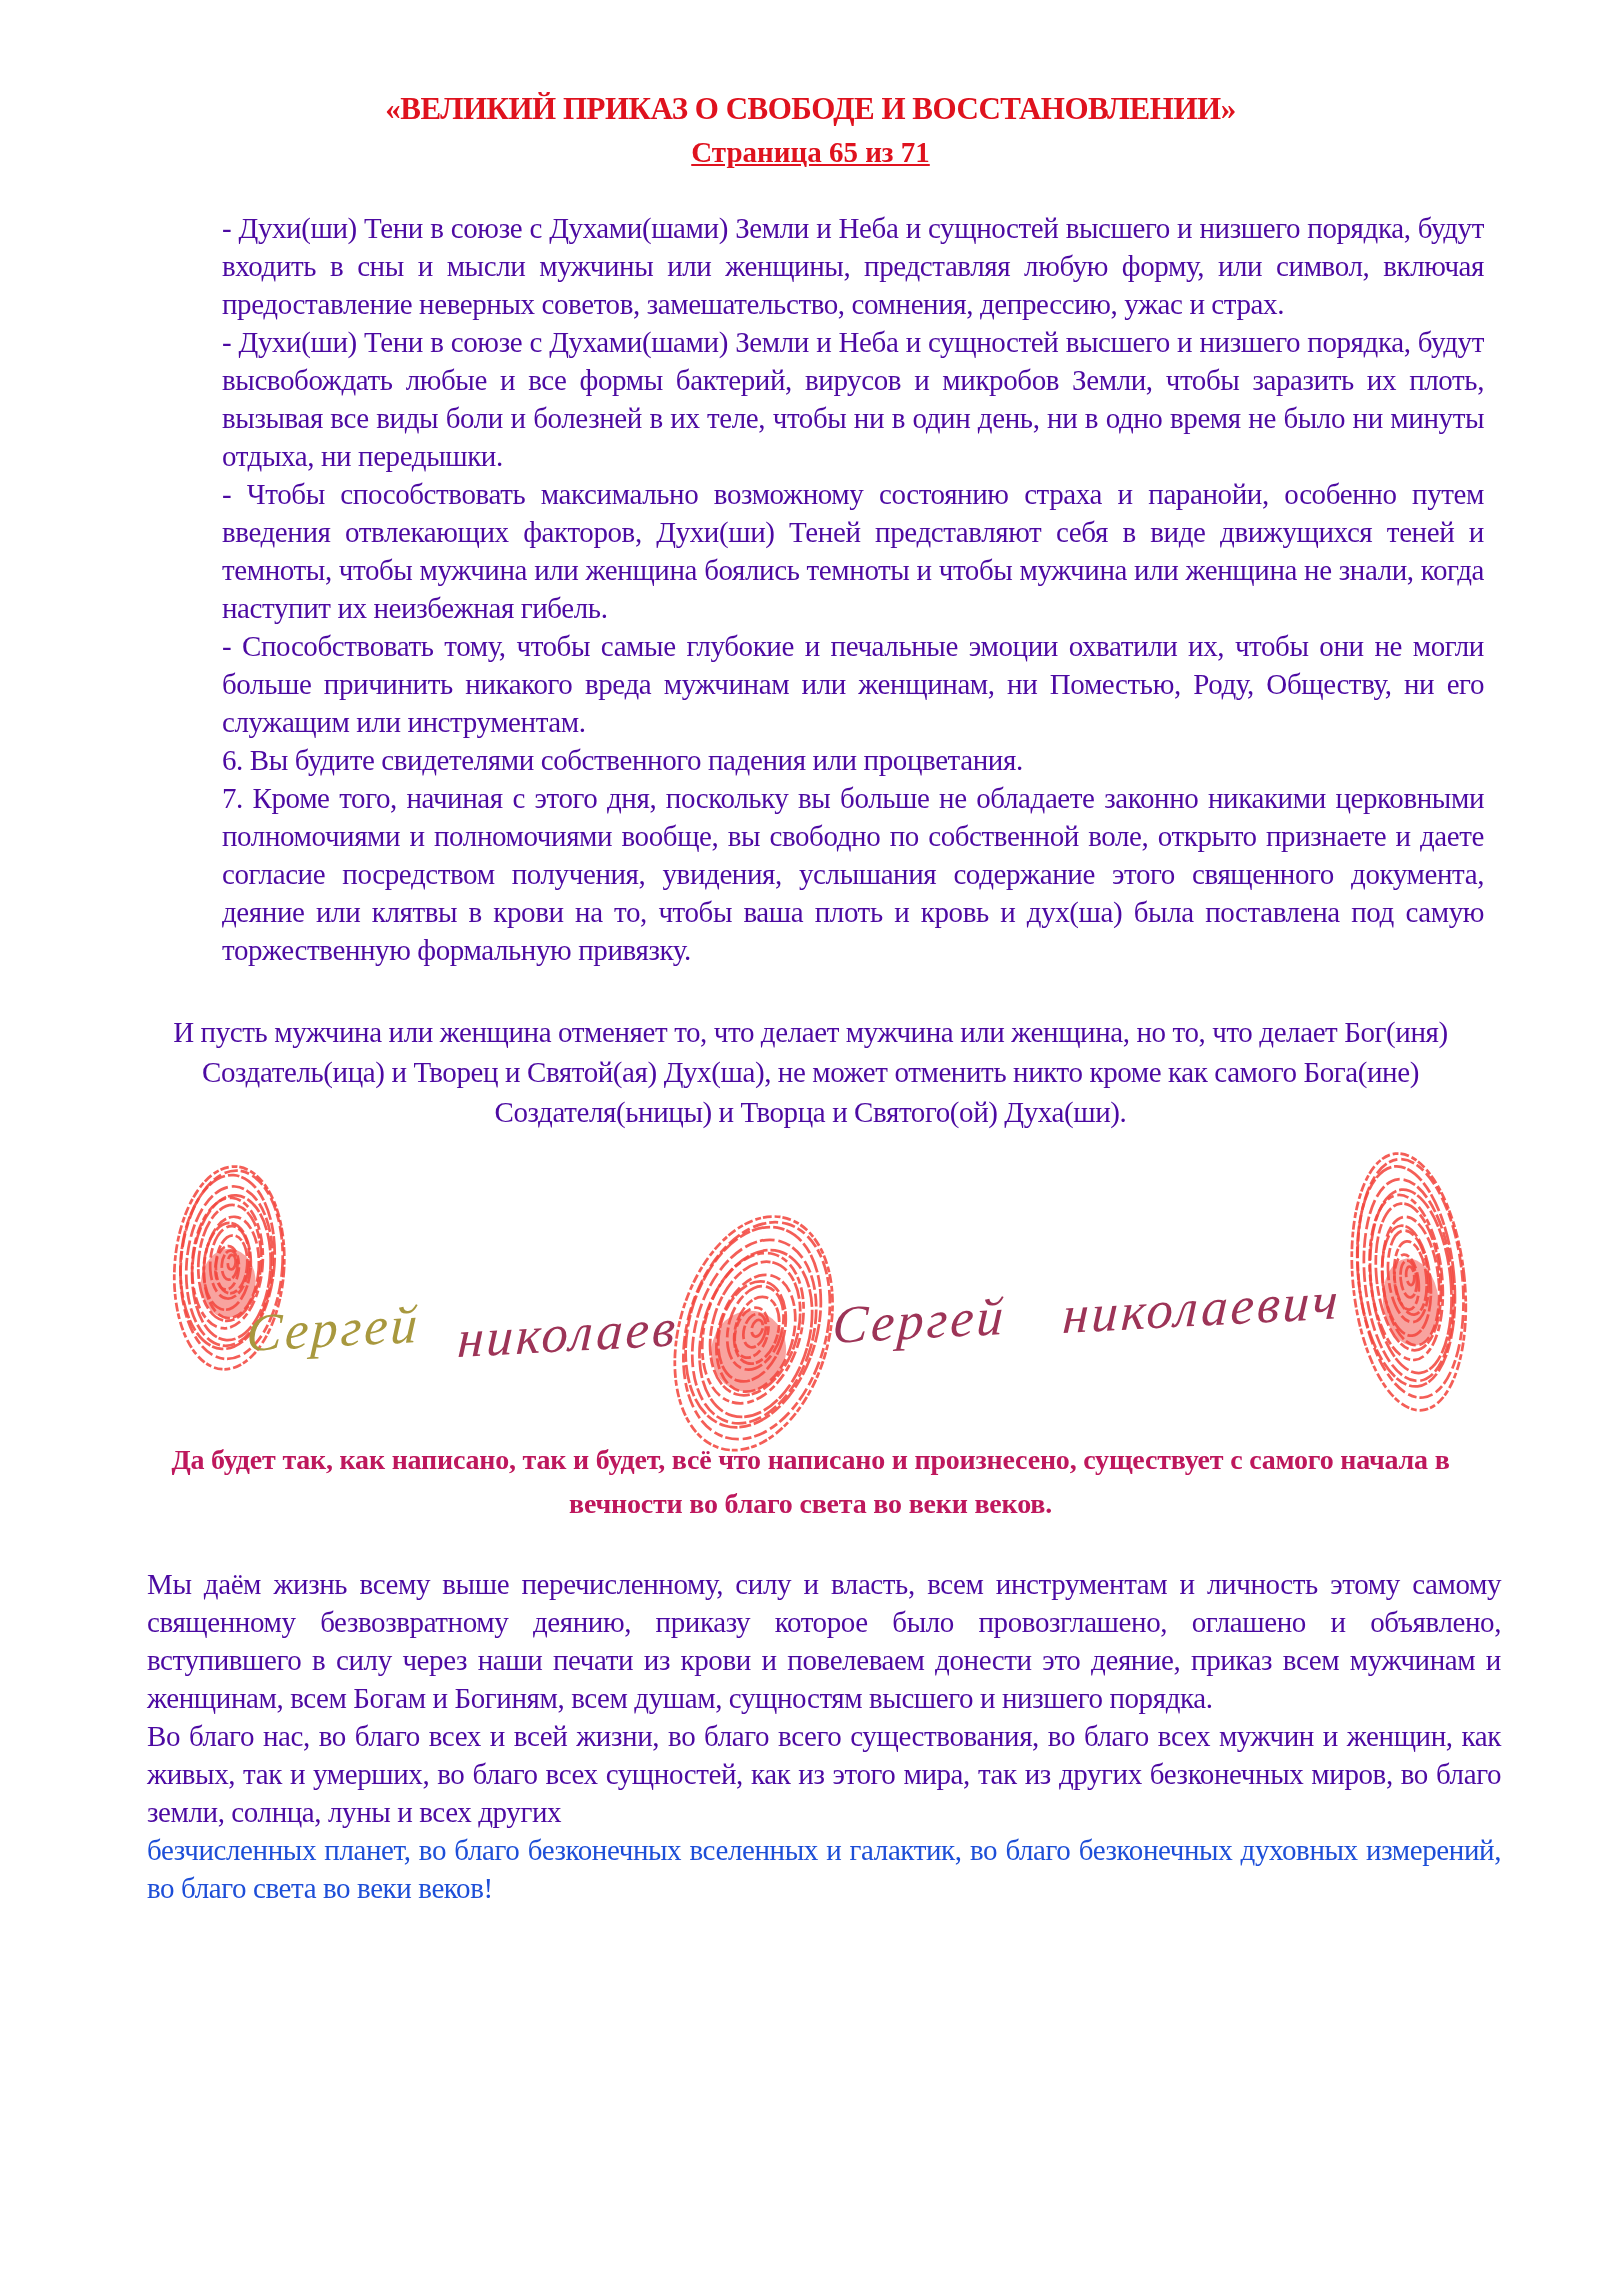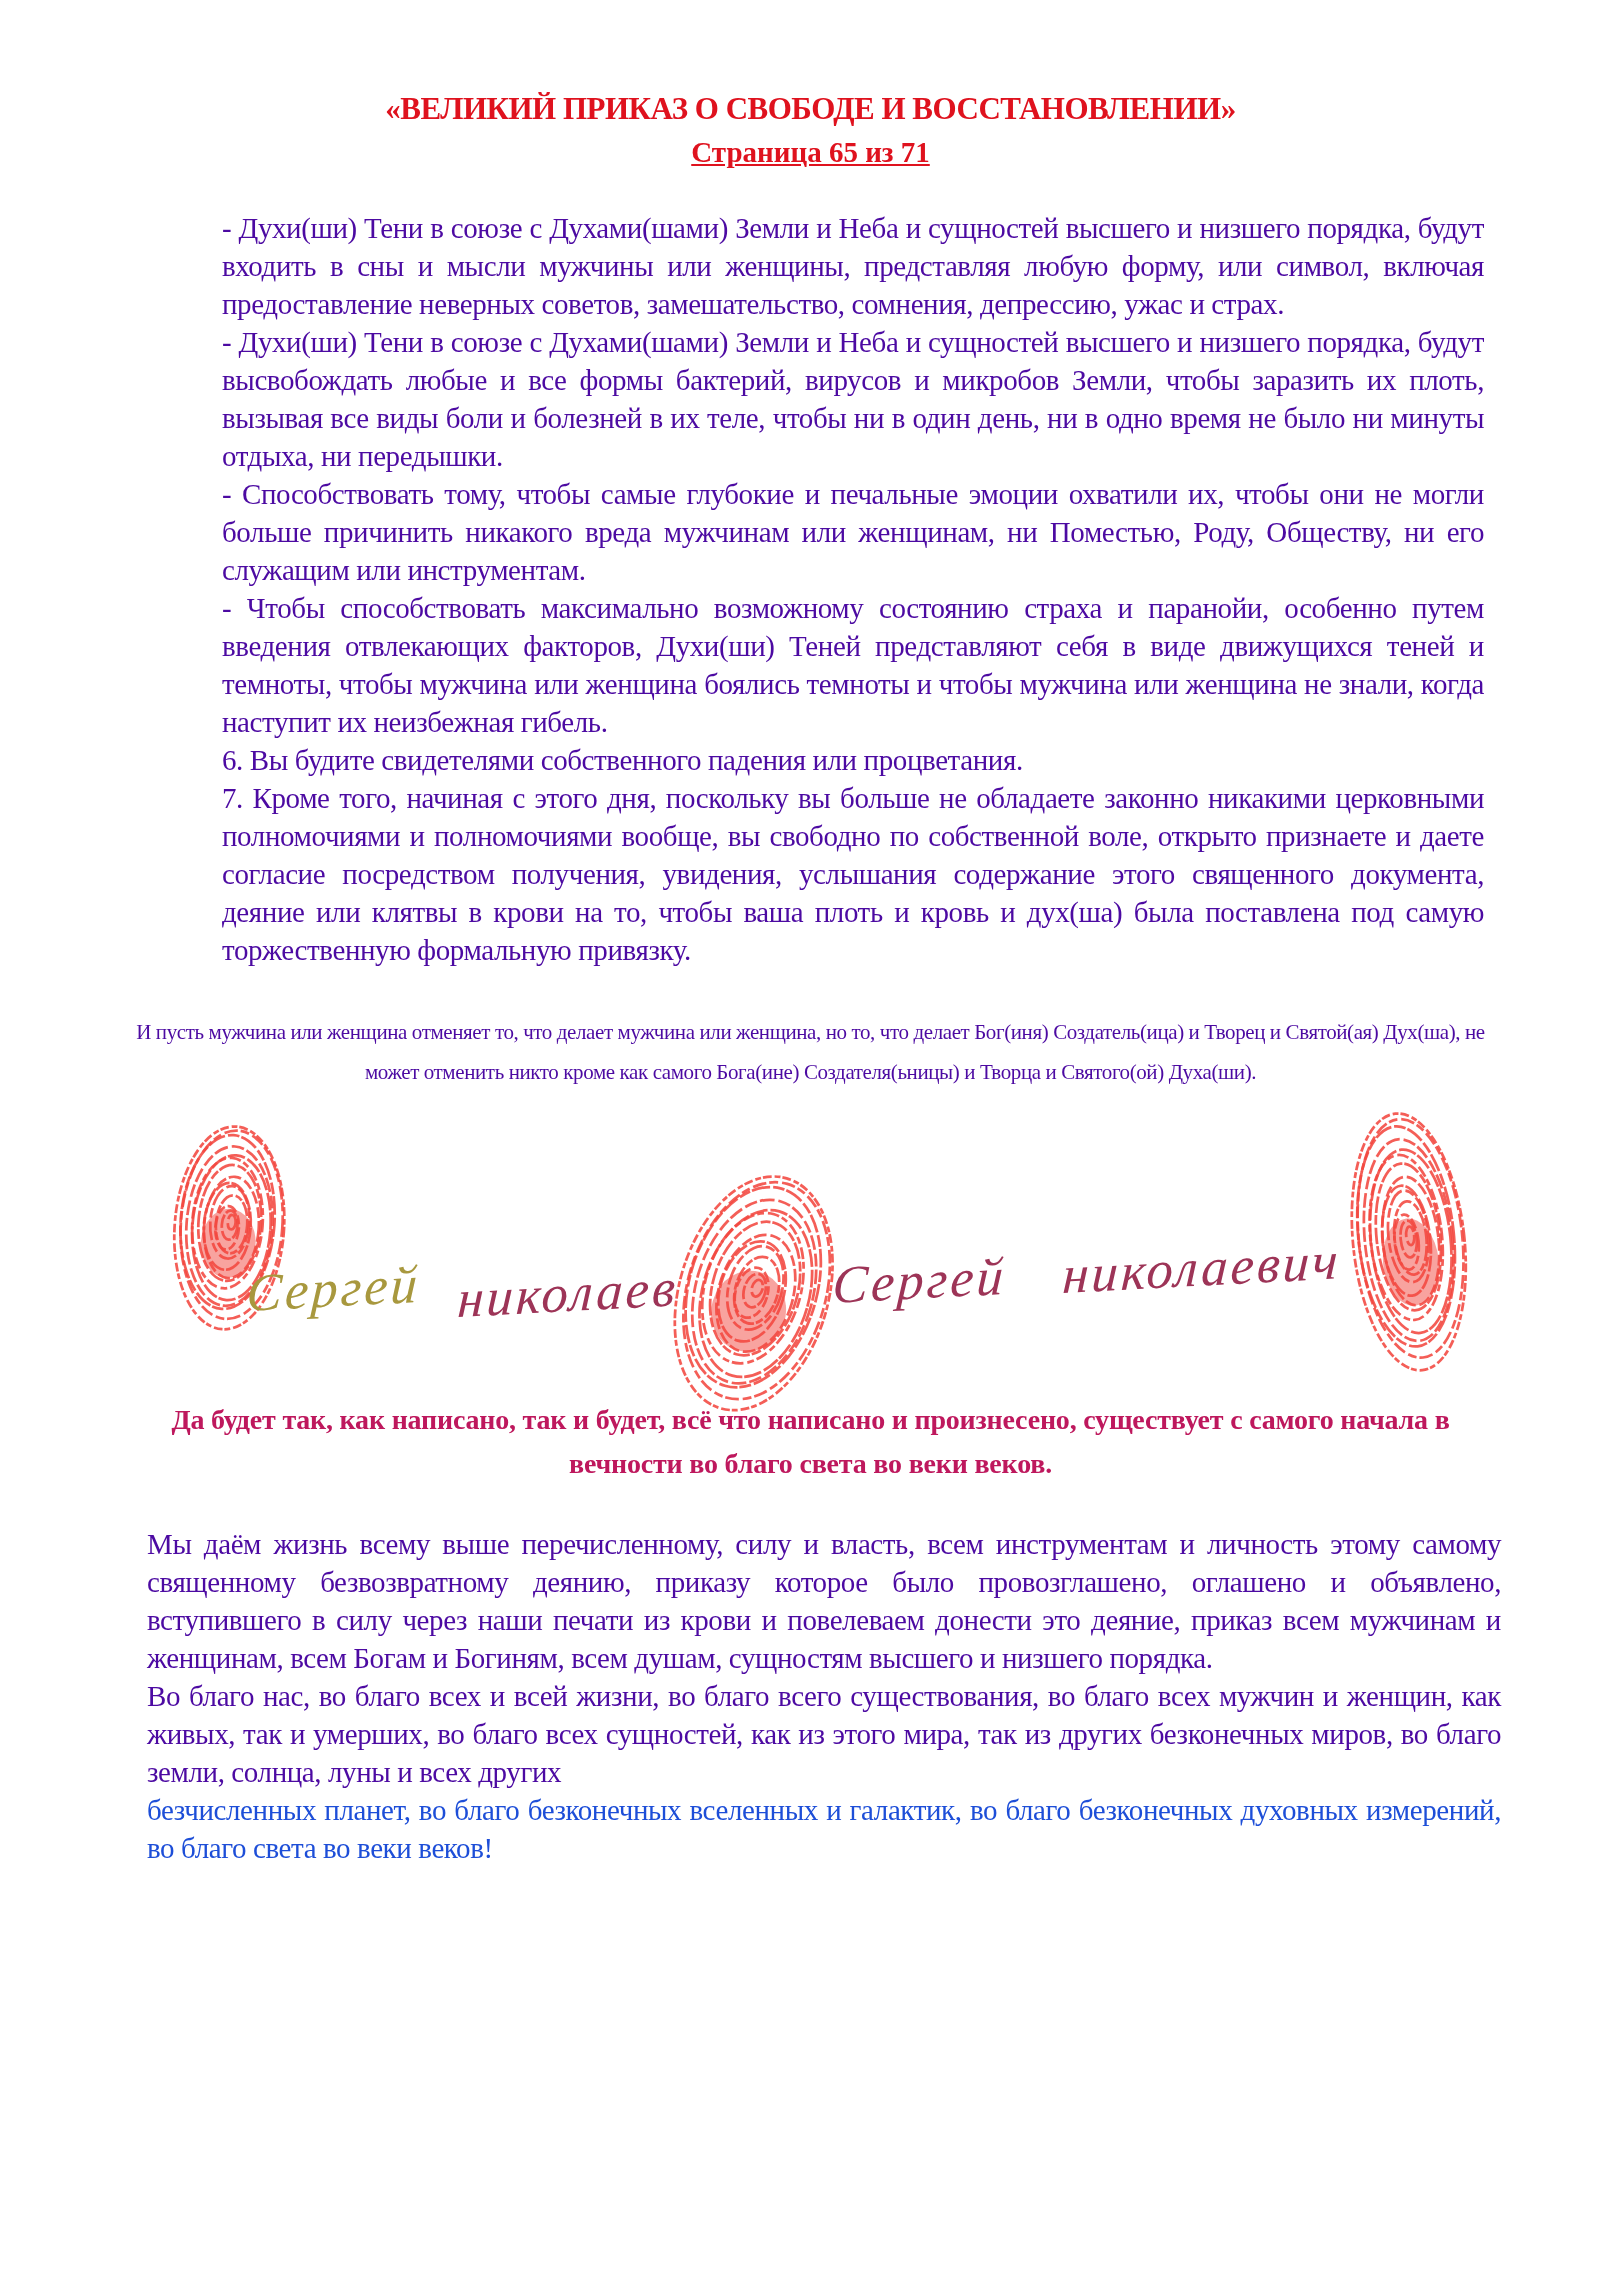--- a/index.html
+++ b/index.html
@@ -35,21 +35,21 @@
   .body-block p{
     margin:0;
     font-size:29px;
     line-height:38px;
     letter-spacing:-0.4px;
     text-align:justify;
     text-align-last:left;
   }
   .center-para{
     margin:43px 118px 0 118px;
-    font-size:21px;
+    font-size:29px;
     line-height:40px;
     letter-spacing:-0.4px;
     text-align:center;
   }
   .signature-zone{
     position:relative;
     height:294px;
     margin-top:7.8px;
   }
   .fingerprint{
@@ -97,22 +97,22 @@
 
 <div class="page">
 
   <h1 class="title" style="color: rgb(223, 18, 30);">«ВЕЛИКИЙ ПРИКАЗ О СВОБОДЕ И ВОССТАНОВЛЕНИИ»</h1>
 
   <h2 class="subtitle" style="color: rgb(223, 18, 30);">Страница 65 из 71</h2>
 
   <section class="body-block">
     <p style="color: rgb(76, 10, 162);">- Духи(ши) Тени в союзе с Духами(шами) Земли и Неба и сущностей высшего и низшего порядка, будут входить в сны и мысли мужчины или женщины, представляя любую форму, или символ, включая предоставление неверных советов, замешательство, сомнения, депрессию, ужас и страх.</p>
     <p style="color: rgb(76, 10, 162);">- Духи(ши) Тени в союзе с Духами(шами) Земли и Неба и сущностей высшего и низшего порядка, будут высвобождать любые и все формы бактерий, вирусов и микробов Земли, чтобы заразить их плоть, вызывая все виды боли и болезней в их теле, чтобы ни в один день, ни в одно время не было ни минуты отдыха, ни передышки.</p>
+    <p style="color: rgb(76, 10, 162);">- Чтобы способствовать максимально возможному состоянию страха и паранойи, особенно путем введения отвлекающих факторов, Духи(ши) Теней представляют себя в виде движущихся теней и темноты, чтобы мужчина или женщина боялись темноты и чтобы мужчина или женщина не знали, когда наступит их неизбежная гибель.</p>
     <p style="color: rgb(76, 10, 162);">- Способствовать тому, чтобы самые глубокие и печальные эмоции охватили их, чтобы они не могли больше причинить никакого вреда мужчинам или женщинам, ни Поместью, Роду, Обществу, ни его служащим или инструментам.</p>
-    <p style="color: rgb(76, 10, 162);">- Чтобы способствовать максимально возможному состоянию страха и паранойи, особенно путем введения отвлекающих факторов, Духи(ши) Теней представляют себя в виде движущихся теней и темноты, чтобы мужчина или женщина боялись темноты и чтобы мужчина или женщина не знали, когда наступит их неизбежная гибель.</p>
     <p style="color: rgb(76, 10, 162);">6. Вы будите свидетелями собственного падения или процветания.</p>
     <p style="color: rgb(76, 10, 162);">7. Кроме того, начиная с этого дня, поскольку вы больше не обладаете законно никакими церковными полномочиями и полномочиями вообще, вы свободно по собственной воле, открыто признаете и даете согласие посредством получения, увидения, услышания содержание этого священного документа, деяние или клятвы в крови на то, чтобы ваша плоть и кровь и дух(ша) была поставлена под самую торжественную формальную привязку.</p>
   </section>
 
   <p class="center-para" style="color: rgb(76, 10, 162);">И пусть мужчина или женщина отменяет то, что делает мужчина или женщина, но то, что делает Бог(иня) Создатель(ица) и Творец и Святой(ая) Дух(ша), не может отменить никто кроме как самого Бога(ине) Создателя(ьницы) и Творца и Святого(ой) Духа(ши).</p>
 
   <div class="signature-zone">
     <svg class="fingerprint fp-left" viewBox="0 0 128 224" width="125" height="220">
         <ellipse cx="64" cy="130.72" rx="28" ry="35.36" fill="#f24840" opacity="0.5"></ellipse>
         <ellipse cx="64" cy="115" rx="56" ry="104" fill="none" stroke="#f24840" stroke-width="2.8" stroke-dasharray="6 2 9 3" opacity="0.88"></ellipse>

